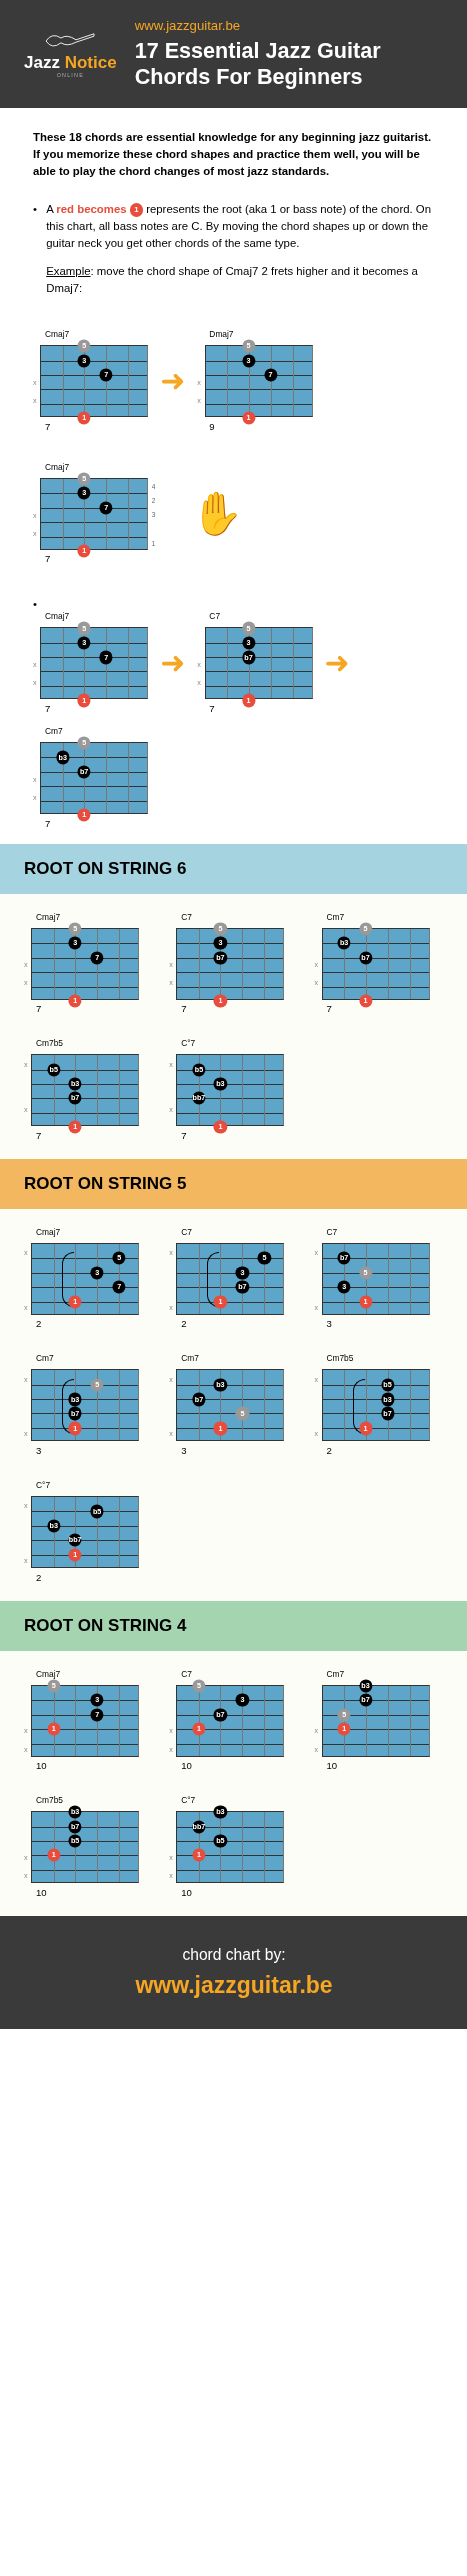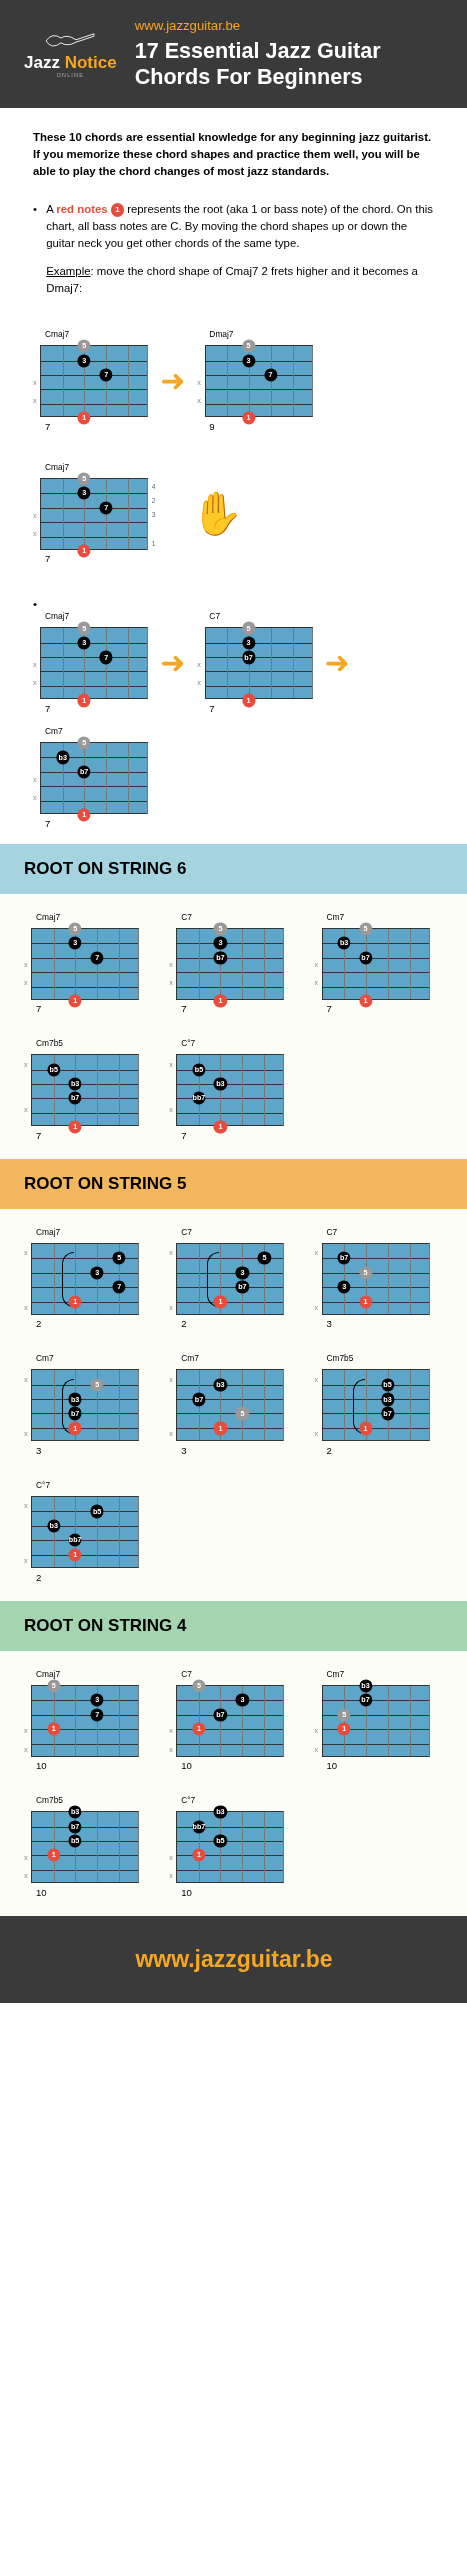--- a/index.html
+++ b/index.html
@@ -60,26 +60,26 @@
     <div class="logo-text"><span class="jazz">Jazz</span> <span class="guitar">Notice</span></div>
     <div class="logo-sub">ONLINE</div>
   </div>
   <div class="header-right">
     <div class="header-url">www.jazzguitar.be</div>
     <div class="header-title">17 Essential Jazz Guitar Chords For Beginners</div>
   </div>
 </div>
 
 <div class="intro">
-  <p class="intro-lead">These 10 chords are essential knowledge for any beginning jazz guitarist. If you memorize these chord shapes and practice them well, you will be able to play the chord changes of most jazz standards.</p>
+  <p class="intro-lead">These 18 chords are essential knowledge for any beginning jazz guitarist. If you memorize these chord shapes and practice them well, you will be able to play the chord changes of most jazz standards.</p>
 </div>
 
 <ul class="bullet-list">
   <li>
-    <span>A </span><span class="red-text">red notes</span> <span class="circle-badge circle-red">1</span><span> represents the root (aka 1 or bass note) of the chord. On this chart, all bass notes are C. By moving the chord shapes up or down the guitar neck you get other chords of the same type.</span>
+    <span>A </span><span class="red-text">red becomes</span> <span class="circle-badge circle-red">1</span><span> represents the root (aka 1 or bass note) of the chord. On this chart, all bass notes are C. By moving the chord shapes up or down the guitar neck you get other chords of the same type.</span>
     <p class="example-line"><u>Example</u><span>: move the chord shape of Cmaj7 2 frets higher and it becomes a Dmaj7:</span></p>
   </li>
 </ul>
 
 <div class="diagram-row" id="ex1">
     <div class="chord-block">
     <div class="chord-label">Cmaj7</div>
     <div class="chord-wrap">
       <div class="muted-col">
           <span></span>
@@ -782,15 +782,16 @@
           <div class="dot" style="left:43px;top:29px">b5</div>
           <div class="dot root" style="left:21.6px;top:43px">1</div>
         </div>
 
     </div>
     <div class="fret">10</div>
   </div>
   </div>
 
 <div class="footer">
+  <div class="footer-t1">chord chart by:</div>
   <div class="footer-t2">www.jazzguitar.be</div>
 </div>
 
 
 </body></html>

